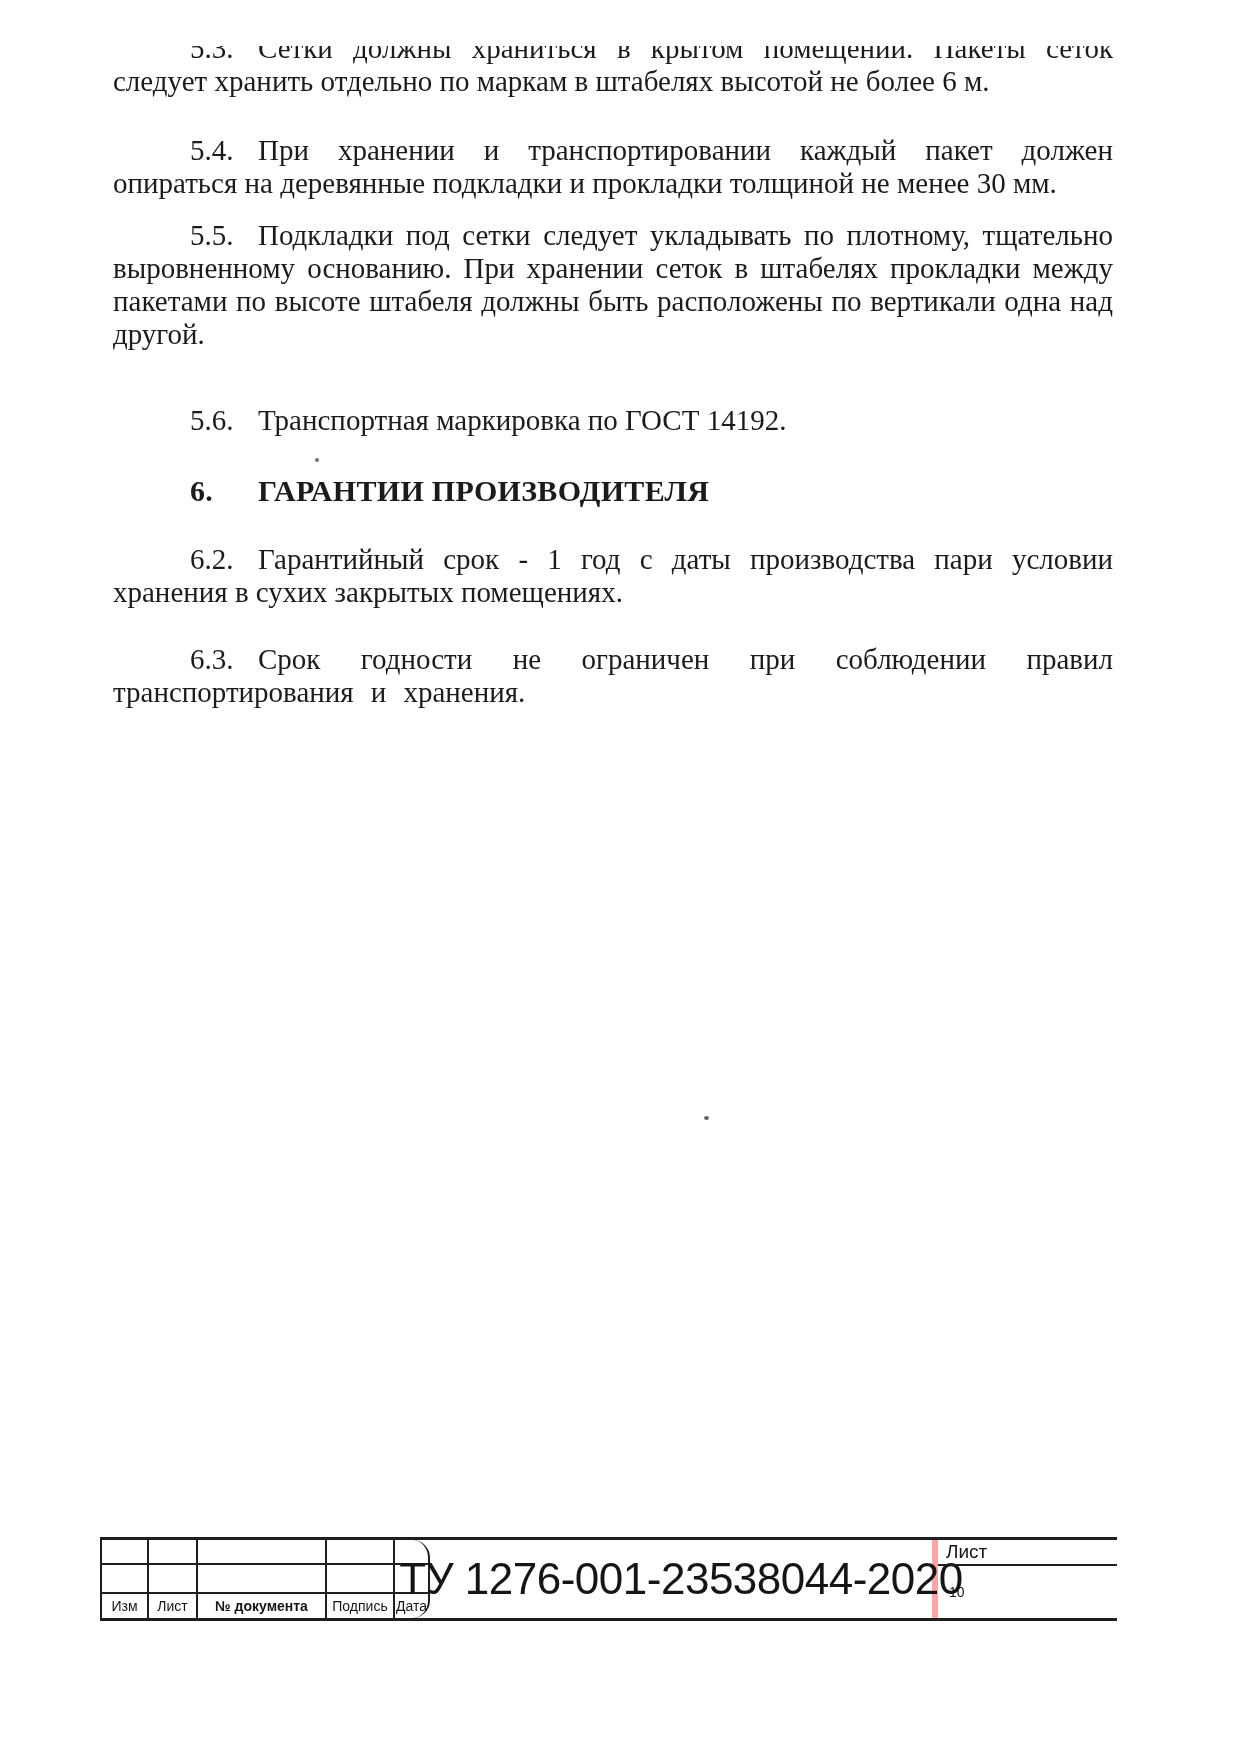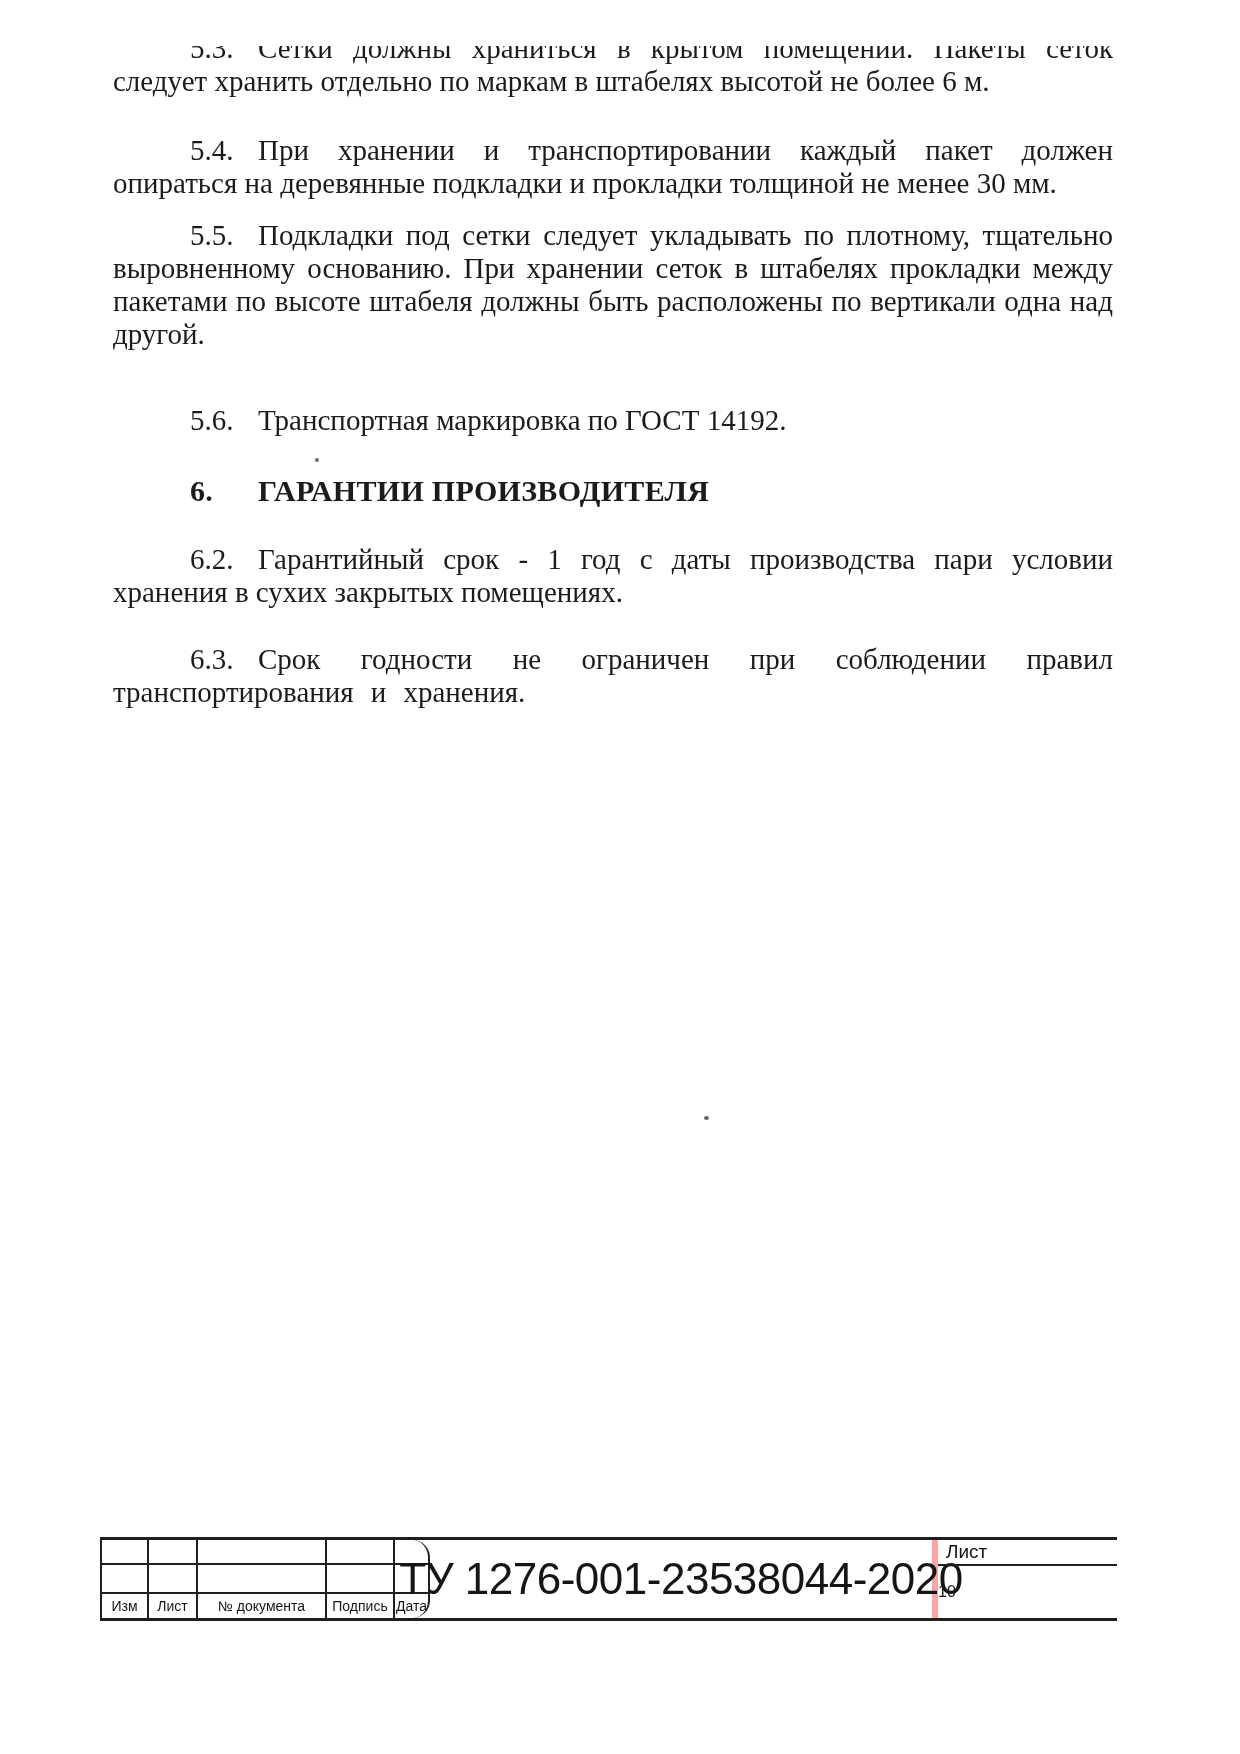--- a/index.html
+++ b/index.html
@@ -54,39 +54,39 @@
     flex:none;box-sizing:border-box;
     border-right:2px solid #1f1f1f;
     display:flex;flex-direction:column;
   }
   .tb-col .r1{height:23px;border-bottom:2px solid #1f1f1f;}
   .tb-col .r2{height:27px;border-bottom:2px solid #1f1f1f;}
   .tb-col .r3{
     flex:1;display:flex;align-items:center;justify-content:center;
     font-size:14px;white-space:nowrap;overflow:hidden;
   }
-  .w-izm{width:47px;} .w-list{width:49px;} .w-doc{width:129px;}
+  .w-izm{width:47px;} .w-list{width:49px;} .w-doc{width:129px;font-weight:bold;}
   .w-sign{width:68px;} .w-date{width:35px;border-radius:19px;}
   .tb-docnum{
     flex:none;width:508px;box-sizing:border-box;
     border-right:6px solid #fca5a5;
     display:flex;align-items:center;justify-content:center;
     font-size:44px;letter-spacing:-0.5px;white-space:nowrap;
     padding-top:0;
   }
   .tb-sheet{flex:1;display:flex;flex-direction:column;min-width:0;}
   .tb-sheet .hdr{
     height:26px;box-sizing:border-box;
     border-bottom:2px solid #1f1f1f;
     font-size:19px;display:flex;align-items:center;
     padding-left:8px;white-space:nowrap;overflow:hidden;
   }
   .tb-sheet .val{
     flex:1;display:flex;align-items:center;
-    font-size:16px;
+    padding-left:11px;font-size:14px;
   }
   
   .dot{position:absolute;background:#4a4a4a;border-radius:50%;}
   .dot-a{left:315px;top:458px;width:4px;height:4px;opacity:.8;}
   .dot-b{left:704px;top:1116px;width:5px;height:4px;opacity:.85;}
 </style>
 </head>
 <body>
 
 <div class="page">

